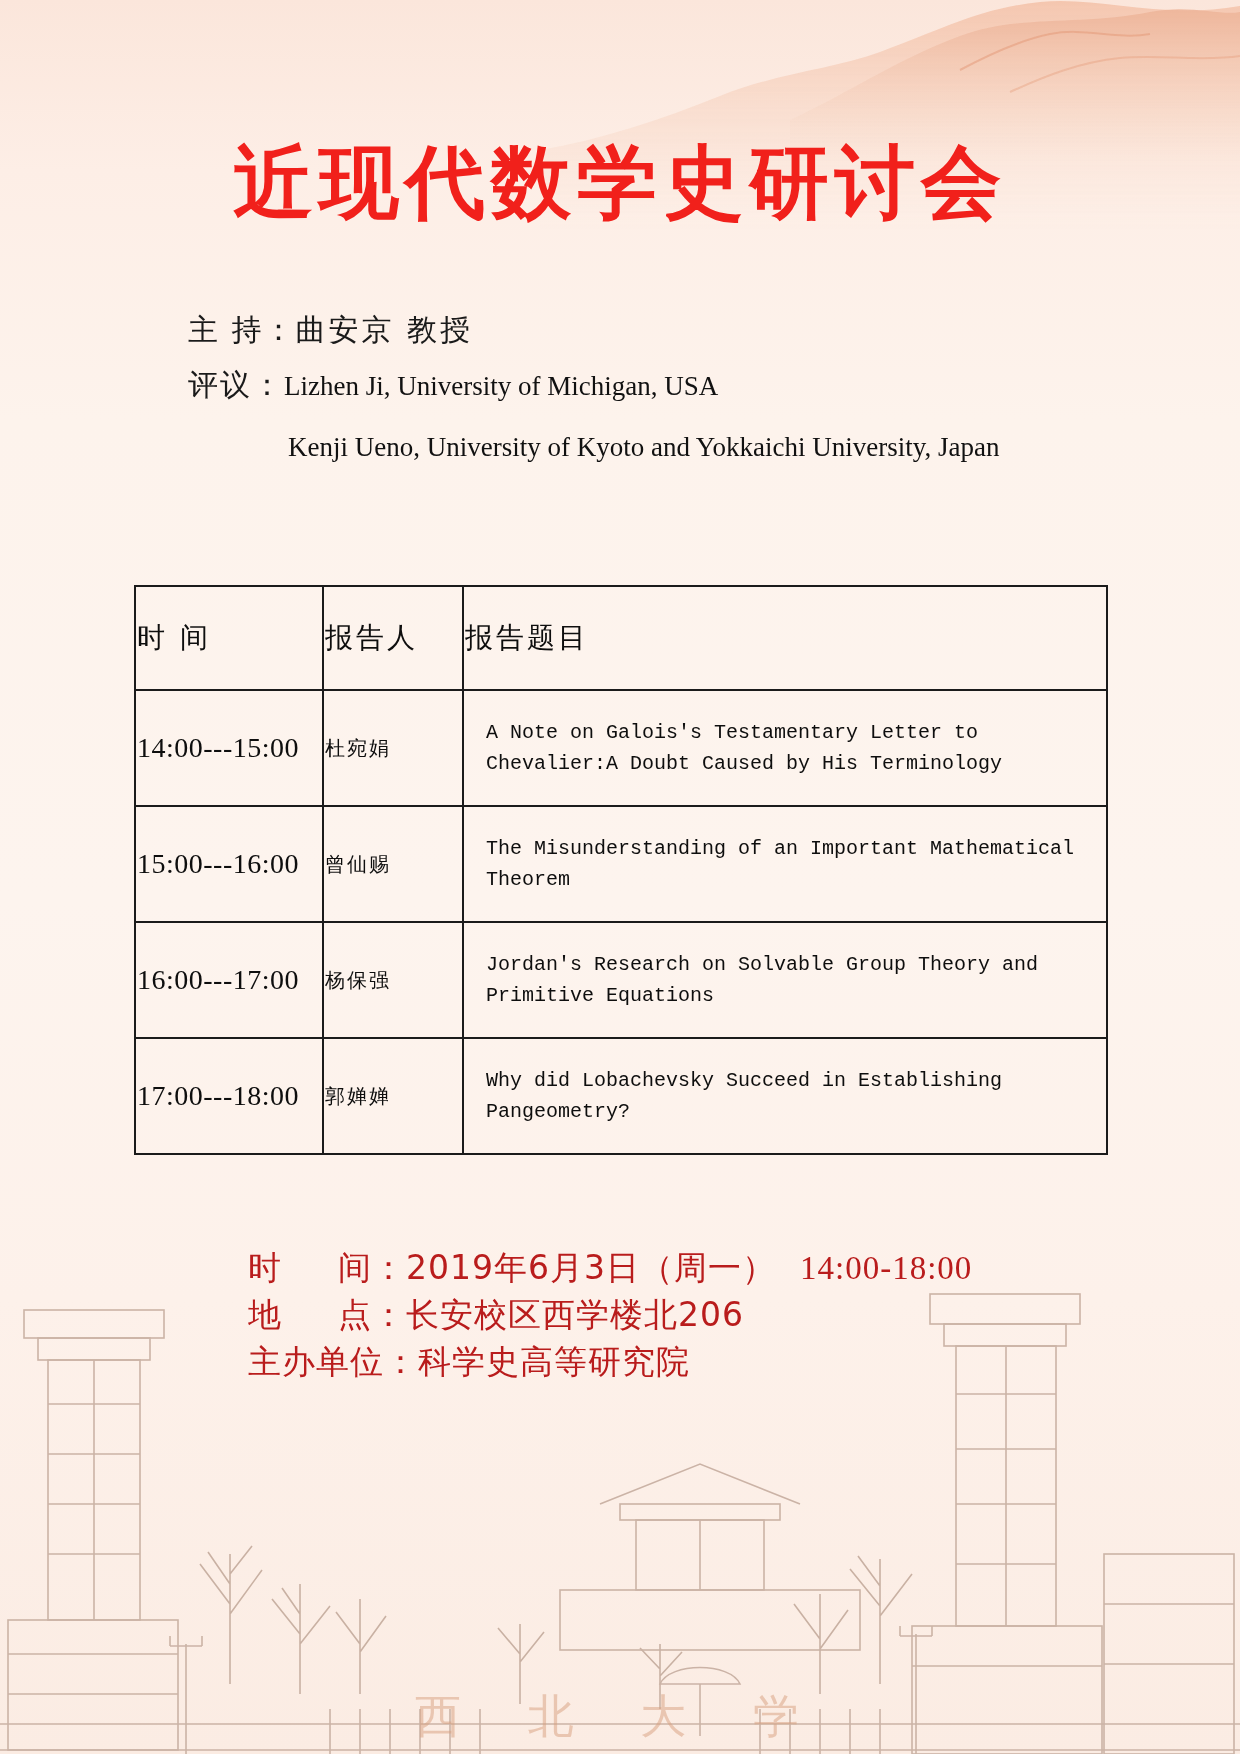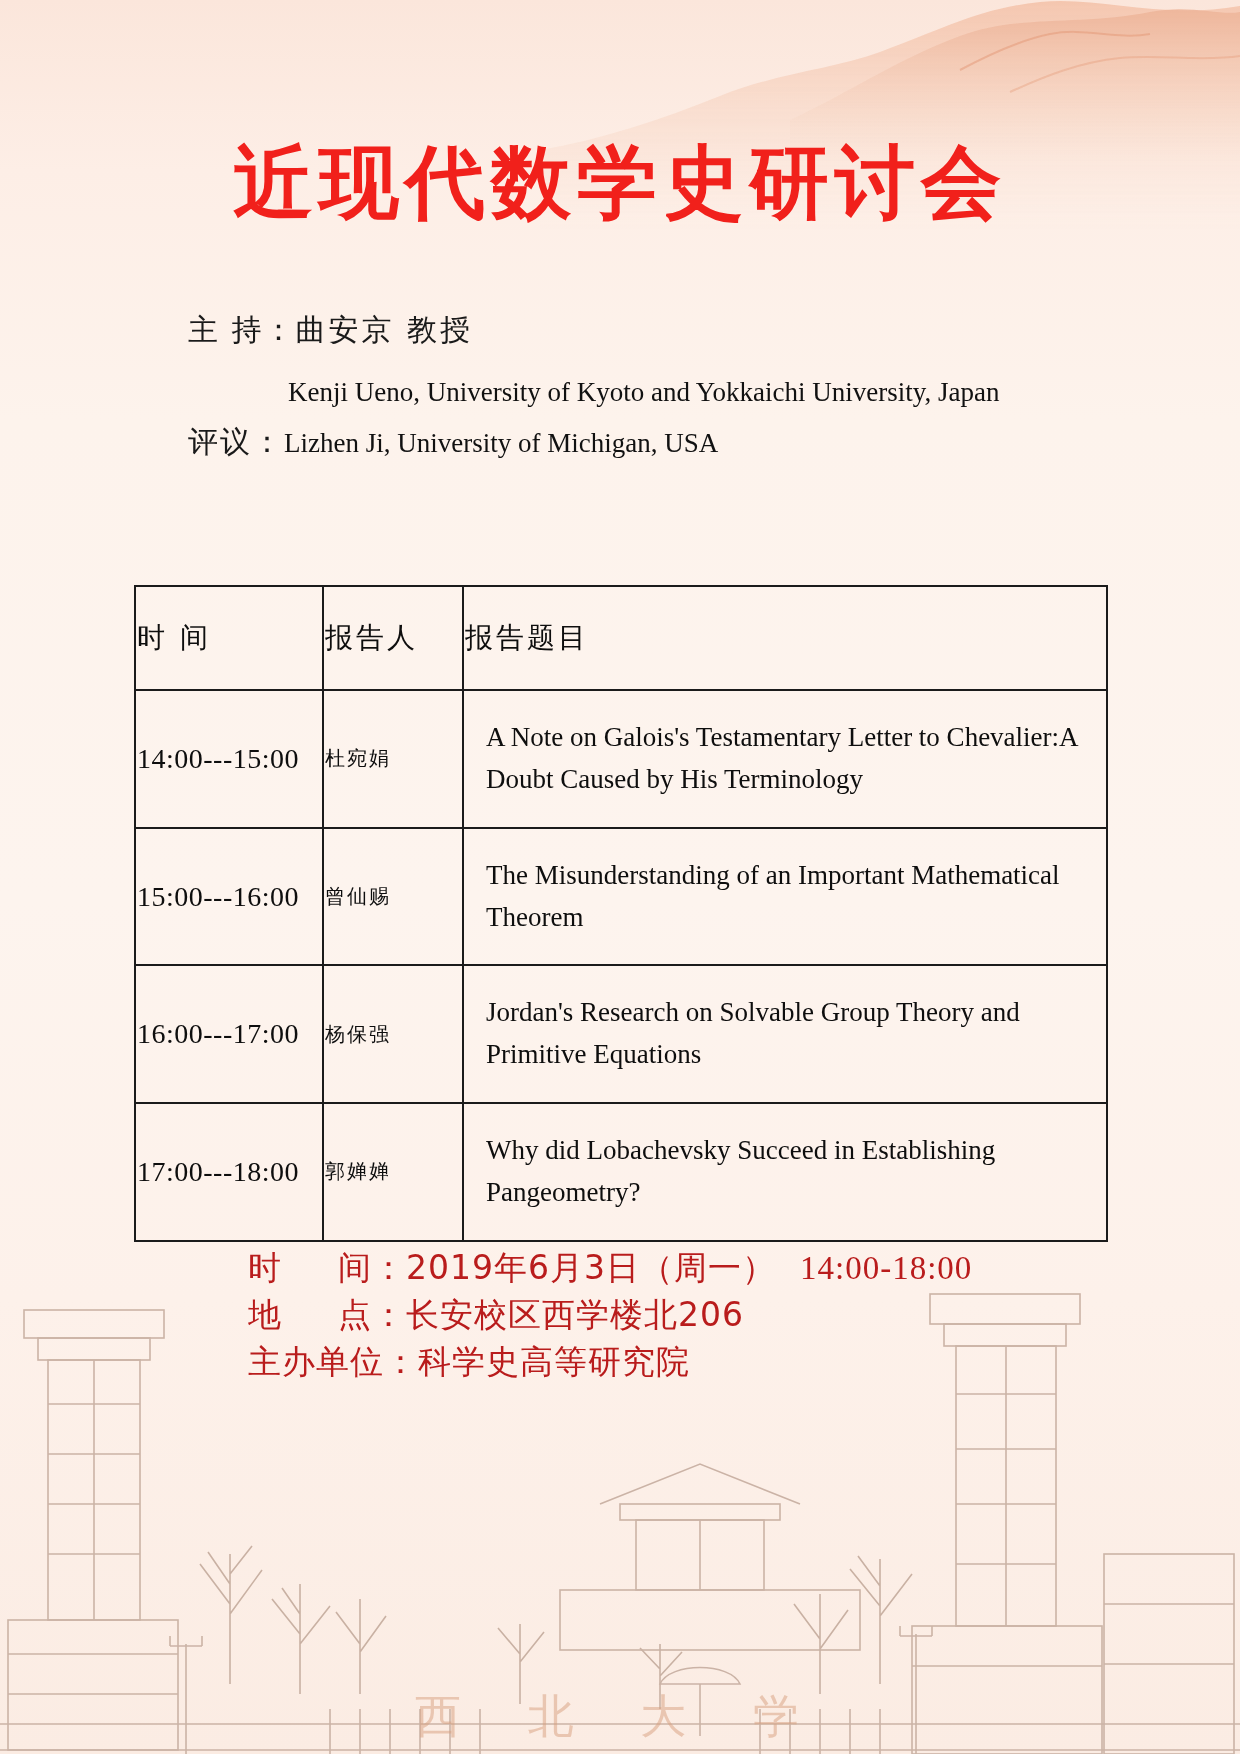--- a/index.html
+++ b/index.html
@@ -141,22 +141,22 @@
     font-size: 28px;
     letter-spacing: 0.5px;
     margin-left: 32px;
   }
   td.speaker {
     font-family: "DejaVu Sans", sans-serif;
     font-size: 20px;
     letter-spacing: 2px;
   }
   td.talk {
-    font-family: Liberation Serif, serif;
-    font-size: 27px;
+    font-family: Liberation Mono, monospace;
+    font-size: 20px;
     line-height: 1.55;
     padding: 26px 22px;
   }
   tbody tr { height: 110px; }
 
   
   .footer-info {
     position: absolute;
     top: 1245px;
     left: 248px;
@@ -265,26 +265,26 @@
 
 <div class="page">
 
   <div class="title">近现代数学史研讨会</div>
 
   <div class="meta">
     <div class="meta-row">
       <span class="meta-label">主 持：</span>
       <span class="meta-value-cn">曲安京 教授</span>
     </div>
-    <div class="meta-row second">
-      <span class="meta-value-en">Kenji Ueno, University of Kyoto and Yokkaichi University, Japan</span>
-    </div>
     <div class="meta-row">
       <span class="meta-label">评议：</span>
       <span class="meta-value-en">Lizhen Ji, University of Michigan, USA</span>
+    </div>
+    <div class="meta-row second">
+      <span class="meta-value-en">Kenji Ueno, University of Kyoto and Yokkaichi University, Japan</span>
     </div>
   </div>
 
   <div class="schedule-wrap">
     <table class="schedule">
       <colgroup>
         <col class="col-time">
           <col class="col-speaker">
           <col class="col-title">
       </colgroup>

